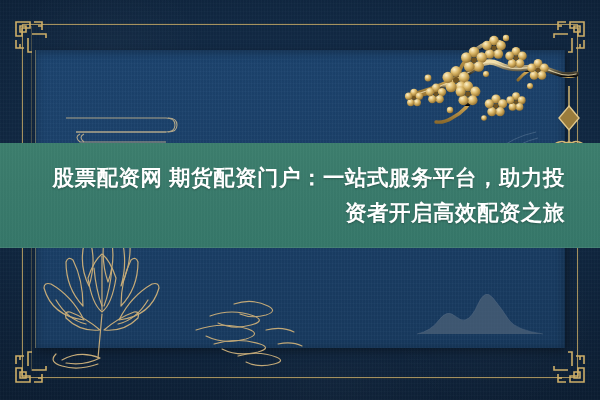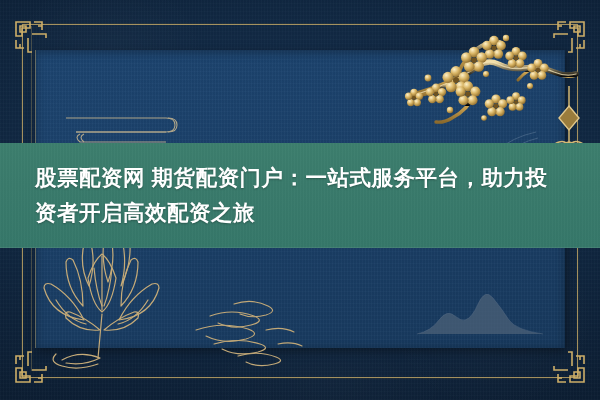--- a/index.html
+++ b/index.html
@@ -93,21 +93,21 @@
   .title-band::before{
     content:"";
     position:absolute; inset:0;
     background:
       repeating-linear-gradient(90deg, rgba(255,255,255,0.015) 0 1px, rgba(0,0,0,0.015) 1px 3px);
   }
   .title-text {
     position: relative;
     z-index: 3;
     width: 530px;
-    text-align: left;
+    text-align: right;
     color: #ffffff;
     font-size: 21.5px;
     font-weight: 700;
     line-height: 1.62;
     letter-spacing: 0.5px;
     text-shadow: 0 1px 2px rgba(0,0,0,0.28);
     word-break: break-all;
   }
 
   

